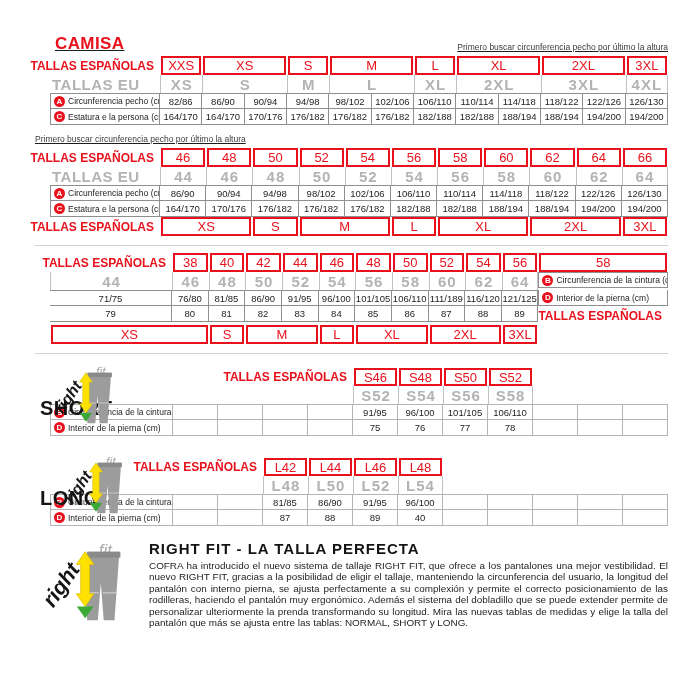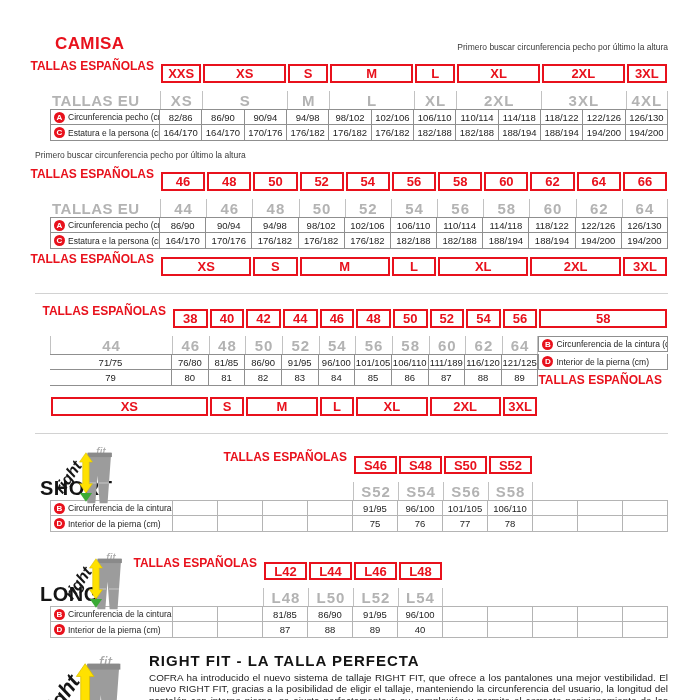--- a/index.html
+++ b/index.html
@@ -6,33 +6,33 @@
   body{
     width:700px;height:700px;background:#ffffff;
     font-family:"Liberation Sans","DejaVu Sans",sans-serif;
     color:var(--txt,#1d1d1d);
     -webkit-font-smoothing:antialiased;
     overflow:hidden;
   }
   #content{width:633px;margin:34px 32px 0 35px;}
 
   
-  .sec-head{display:flex;justify-content:space-between;align-items:flex-end;margin-bottom:2px;}
+  .sec-head{display:flex;justify-content:space-between;align-items:flex-end;margin-bottom:2px;text-decoration:underline;}
   .sec-title{margin:0 0 0 20px;font-size:17px;font-weight:bold;color:var(--red);letter-spacing:.4px;}
   .sec-note{font-size:8.5px;color:#3b3b3b;padding-bottom:2px;}
 
   
   .size-table{display:grid;margin-left:15px;width:618px;}
   .h-red{height:19px;}
   .h-eu{height:18px;text-align:right;}
   .h-dat{height:16px;}
   .red-lab{display:flex;align-items:center;justify-content:flex-end;padding-right:6px;
            color:var(--red);font-weight:bold;font-size:12px;white-space:nowrap;}
-  .red-box{border:2px solid var(--red);margin:8px 1px;display:flex;align-items:center;justify-content:center;
-           color:var(--red);font-weight:bold;font-size:13px;box-sizing:border-box;}
+  .red-box{border:2px solid var(--red);margin:0 1px;display:flex;align-items:center;justify-content:center;
+           color:var(--red);font-weight:normal;font-size:13px;box-sizing:border-box;}
   .eu-lab{display:flex;align-items:center;color:var(--graytxt);font-weight:bold;font-size:15px;
           letter-spacing:.5px;padding-left:2px;}
   .eu-cell{display:flex;align-items:center;justify-content:center;color:var(--graytxt);
            font-weight:bold;font-size:15px;letter-spacing:1px;border-left:1px solid var(--gridlight);box-sizing:border-box;}
   .eu-cell.br{border-right:1px solid var(--gridlight);}
   .d-cell{border-right:1px solid var(--grid);border-bottom:1px solid var(--grid);box-sizing:border-box;}
   .d-cell.bt{border-top:1px solid var(--grid);}
   .d-cell.bl{border-left:1px solid var(--grid);}
   .row-lab{display:flex;align-items:center;gap:3px;padding-left:3px;font-size:8.5px;white-space:nowrap;overflow:hidden;}
   .badge{width:11px;height:11px;border-radius:50%;background:var(--red);color:#fff;font-size:8px;

